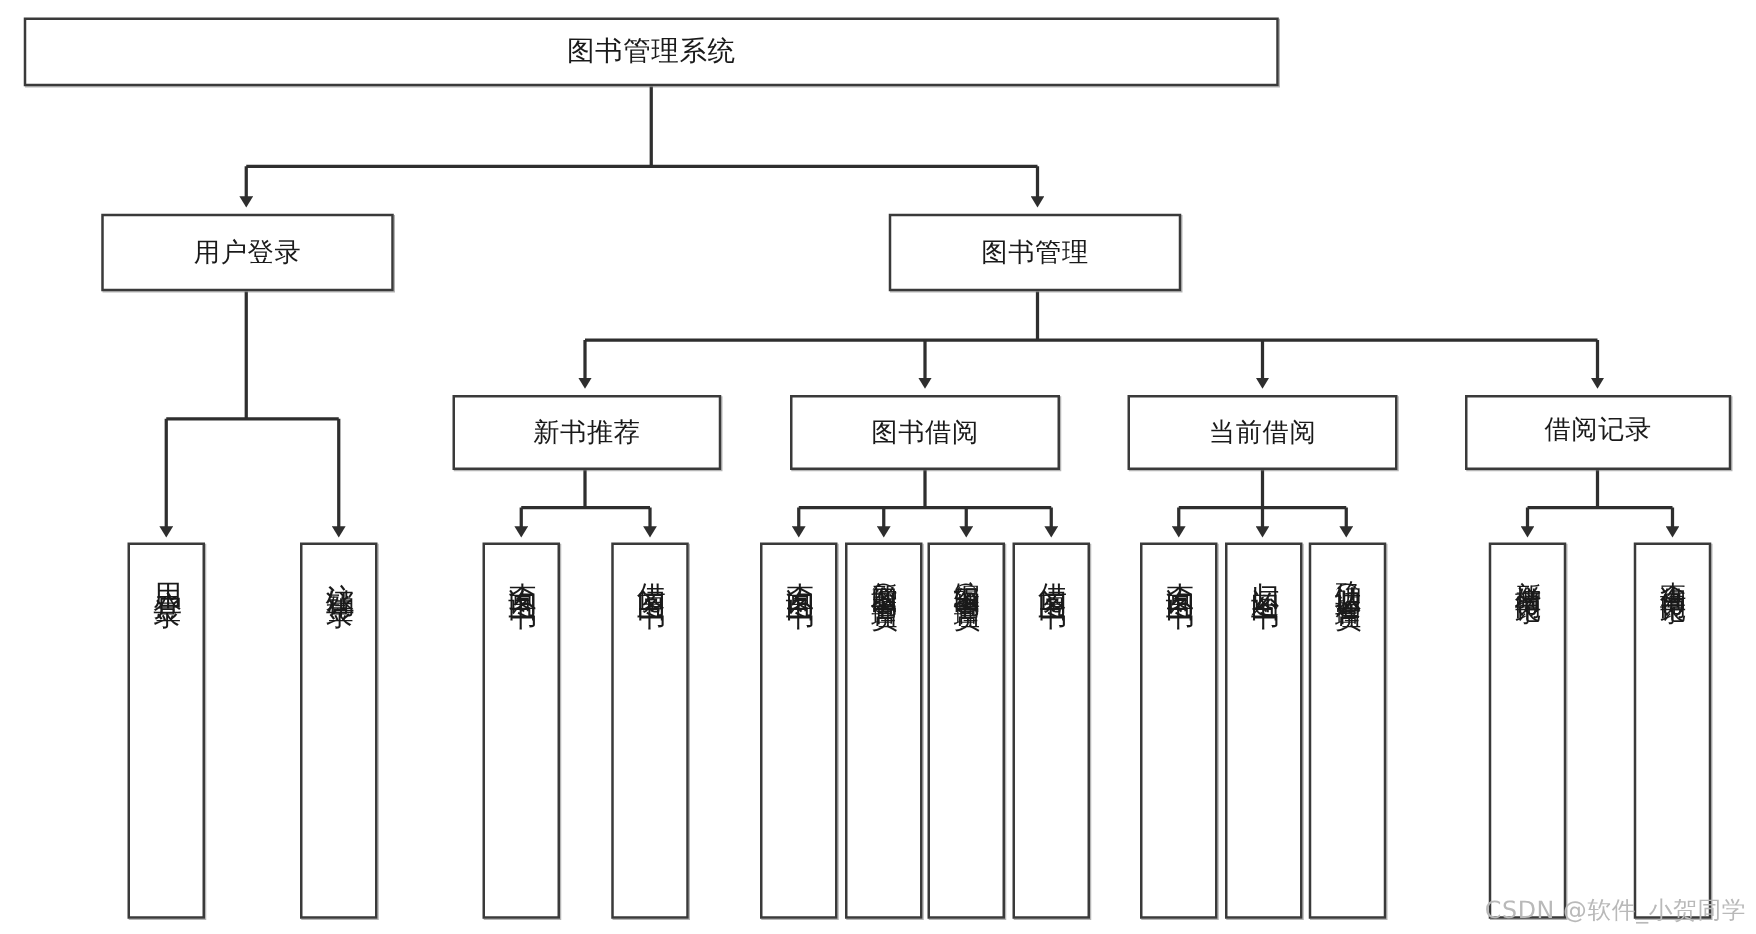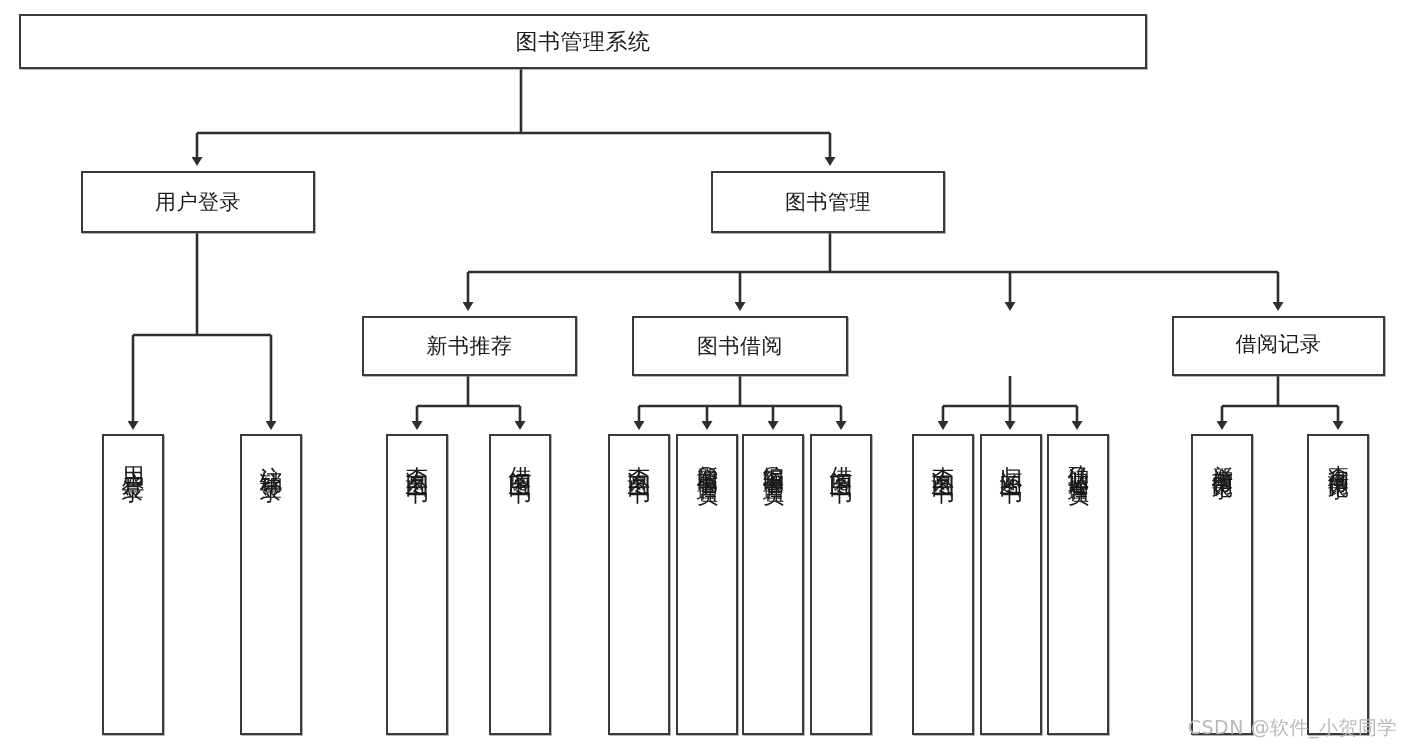--- a/index.html
+++ b/index.html
@@ -126,37 +126,40 @@
       <path d="M1010,406 L1010,422" marker-end="url(#arrow)"></path>
       <path d="M1077,406 L1077,422" marker-end="url(#arrow)"></path>
 
       <path d="M1278,376 L1278,406"></path>
       <path d="M1222,406 L1338,406"></path>
       <path d="M1222,406 L1222,422" marker-end="url(#arrow)"></path>
       <path d="M1338,406 L1338,422" marker-end="url(#arrow)"></path>
     </g>
   </svg>
 
-  <div class="node root horizontal" style="left:19px; top:14px; width:1128px; height:55px;">
+  <div class="node root horizontal" style="left:19px; top:14px; width:1004px; height:55px;">
     <span class="label">图书管理系统</span>
   </div>
 
   <div class="node horizontal" style="left:81px; top:171px; width:234px; height:62px;">
     <span class="label">用户登录</span>
   </div>
   <div class="node horizontal" style="left:711px; top:171px; width:234px; height:62px;align-items:center;">
     <span class="label">图书管理</span>
   </div>
 
   <div class="node horizontal" style="left:632px; top:316px; width:216px; height:60px;">
     <span class="label">图书借阅</span>
   </div>
   <div class="node horizontal" style="left:362px; top:316px; width:215px; height:60px;">
     <span class="label">新书推荐</span>
   </div>
+  <div class="node horizontal" style="left:902px; top:316px; width:216px; height:60px;">
+    <span class="label">当前借阅</span>
+  </div>
   <div class="node horizontal" style="left:1172px; top:316px; width:213px; height:60px;font-family:Liberation Mono, monospace;">
     <span class="label">借阅记录</span>
   </div>
 
   <div class="node vertical" style="left:102px; top:434px; width:62px; height:301px;">
     <span class="label">用户登录</span>
   </div>
   <div class="node vertical" style="left:240px; top:434px; width:62px; height:301px;">
     <span class="label">注销登录</span>
   </div>

